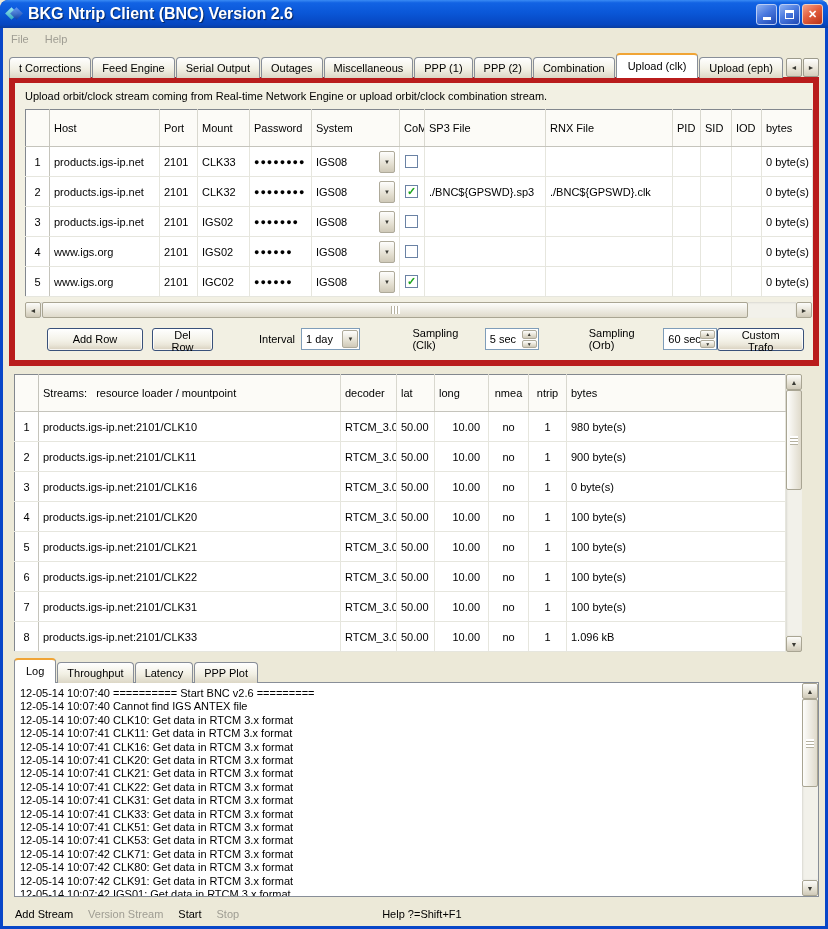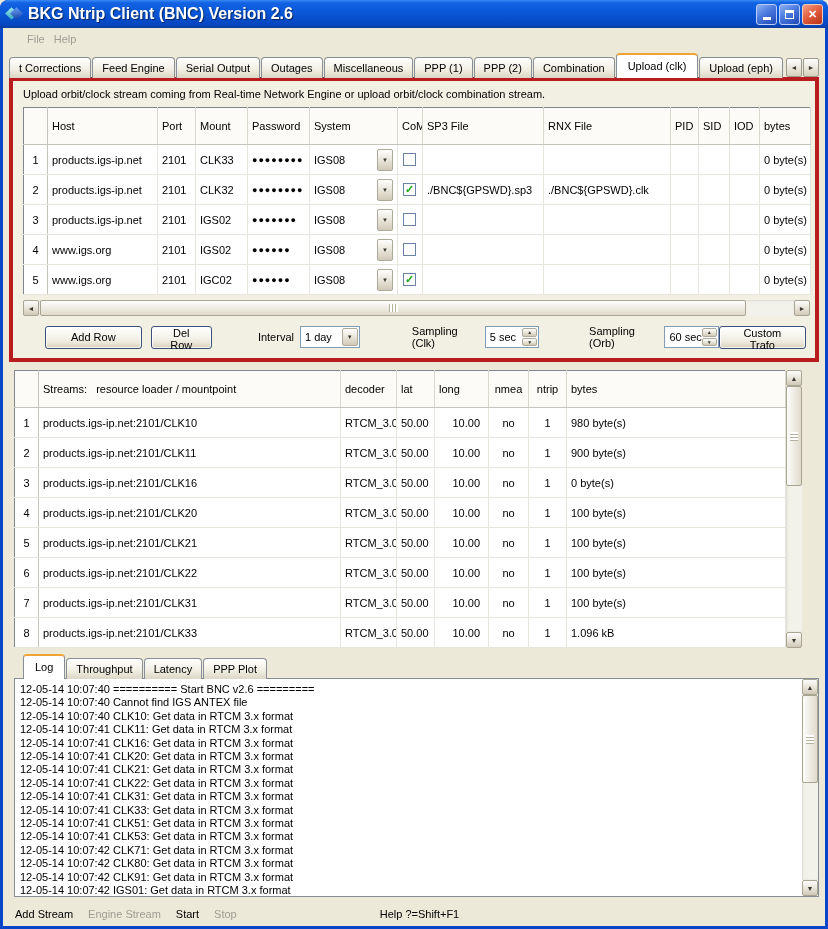--- a/index.html
+++ b/index.html
@@ -25,42 +25,42 @@
   .title-icon .d2{ left:6px; background:linear-gradient(135deg,#6FA0F8,#123F9E); opacity:.93; }
   .title-text{ color:#fff; font-weight:bold; font-size:16px; text-shadow:1px 1px 1px rgba(0,0,0,.55); flex:1; white-space:nowrap; overflow:hidden; }
   .title-btns{ display:flex; gap:2px; }
   .tbtn{ width:21px; height:21px; border-radius:3px; display:flex; align-items:center; justify-content:center; color:#fff; font-size:11px; font-weight:bold; }
   .tbtn.min,.tbtn.max{ background:linear-gradient(145deg,#8FB2F2 0%,#4A79DF 45%,#1E48B4 100%); border:1px solid #B9CCF5; }
   .tbtn.close{ background:linear-gradient(145deg,#F4A188 0%,#E35F3F 45%,#B93217 100%); border:1px solid #F0CDBC; }
   .glyph-min{ width:8px; height:3px; background:#fff; margin-top:9px; }
   .glyph-max{ width:9px; height:9px; border:1px solid #fff; border-top-width:3px; }
   .window-body{ flex:1; margin:0 3px 3px; background:#ECE9D8; display:flex; flex-direction:column; min-height:0; }
   
-  .menubar{ flex:none; height:21px; display:flex; align-items:center; gap:9px; padding:0 0 0 24px; color:#9F9D93; }
+  .menubar{ flex:none; height:21px; display:flex; align-items:center; gap:16px; padding:0 0 0 8px; color:#9F9D93; }
   
   .main{ flex:1; display:flex; flex-direction:column; padding:4px 6px 0; min-height:0; }
   
   .tabrow{ flex:none; height:25px; display:flex; align-items:flex-end; position:relative; z-index:3; }
   .tab{
     height:21px; line-height:20px; padding:0 9px; margin-right:1px; white-space:nowrap;
     background:linear-gradient(#FFFFFF,#F2F0E4 55%,#DCD7C6);
     border:1px solid #888E98; border-bottom:none; border-radius:4px 4px 0 0; cursor:default;
   }
   .tab.active{
     height:25px; line-height:23px; padding:0 11px; background:#ffffff;
     border-top:2px solid #F0A435; position:relative; z-index:4;
   }
   .tab-scroll{ position:absolute; right:0; bottom:1px; display:flex; gap:1px; }
   .tsbtn{
     width:16px; height:19px; font-size:7px; color:#3A3A34; display:flex; align-items:center; justify-content:center;
     background:linear-gradient(#FEFEFD,#E8E4D6 60%,#D4CEBC); border:1px solid #9C9A8C; border-radius:2px;
   }
   
   .tabpane{
-    flex:none; border:4px solid #b91c1c; margin-top:-1px; background:#F2F0E3;
+    flex:none; border:6px solid #b91c1c; margin-top:-1px; background:#F2F0E3;
     padding:7px 5px 9px; position:relative; z-index:2;
   }
   .desc{ padding:0 0 7px 5px; }
   
   .grid{ border-collapse:collapse; table-layout:fixed; background:#fff; border:1px solid #82878E; }
   .grid th{
     height:21px; font-weight:normal; text-align:left; padding:12px 4px; white-space:pre;
     background:#FCFBF7; border-right:1px solid #D9D8CF; border-bottom:1px solid #C5C4BC; overflow:hidden;
   }
   .grid td{
@@ -142,21 +142,21 @@
   .spin-btns{ position:absolute; right:1px; top:1px; bottom:1px; width:15px; display:flex; flex-direction:column; gap:1px; }
   .spin-btns .sb{
     flex:1; font-size:5px; color:#3A3A34; display:flex; align-items:center; justify-content:center;
     background:linear-gradient(#FEFEFD,#E4E0D2 60%,#CFC9B8); border:1px solid #AEAA9A; border-radius:2px;
   }
   
   .streams-wrap{ display:flex; align-items:stretch; margin:8px 0 0 5px; }
   .streams-grid{ width:771px; flex:none; }
   .streams-grid th.name{ white-space:pre; }
   
-  .bottom-tabrow{ flex:none; height:24px; display:flex; align-items:flex-end; margin:7px 0 0 14px; position:relative; z-index:3; }
+  .bottom-tabrow{ flex:none; height:24px; display:flex; align-items:flex-end; margin:7px 0 0 5px; position:relative; z-index:3; }
   .log-wrap{
     flex:1; min-height:0; margin:-1px 0 5px 5px; border:1px solid #888E98; background:#fff;
     display:flex; position:relative; z-index:2;
   }
   .log{ flex:1; padding:4px 2px 0 5px; white-space:pre; overflow:hidden; line-height:13.4px; }
   
   .statusbar{ flex:none; height:24px; display:flex; align-items:center; gap:15px; padding:0 12px; }
   .status-btn{ cursor:default; }
   .status-btn.disabled{ color:#9F9D93; }
   .status-help{ margin-left:128px; }
@@ -550,20 +550,20 @@
             <div class="vthumb" style="height:88px;"></div>
           </div>
           <div class="sbtn">▼</div>
         </div>
       </div>
     </div>
 
     <div class="statusbar">
       <span id="status-items" style="display:flex;gap:15px;">
           <span class="status-btn">Add Stream</span>
-          <span class="status-btn disabled">Engine Stream</span>
+          <span class="status-btn disabled">Version Stream</span>
           <span class="status-btn">Start</span>
           <span class="status-btn disabled">Stop</span>
         </span>
       <span class="status-help">Help ?=Shift+F1</span>
     </div>
   </div>
 </div>
 
 </body></html>

